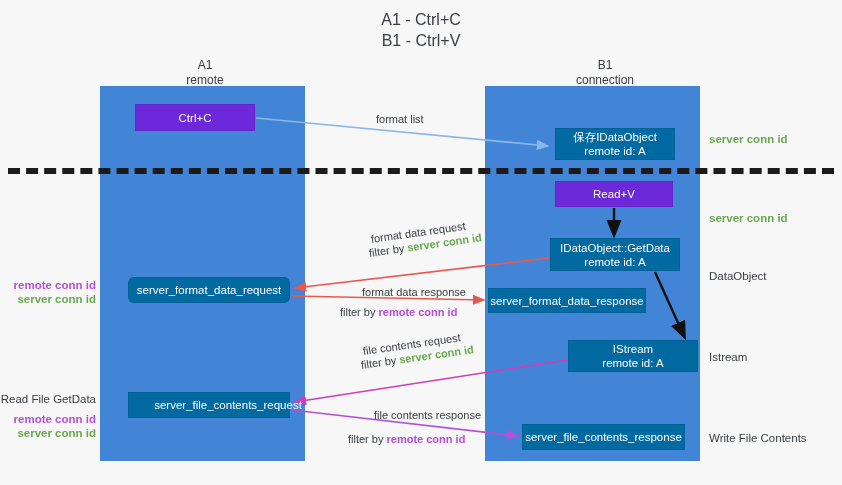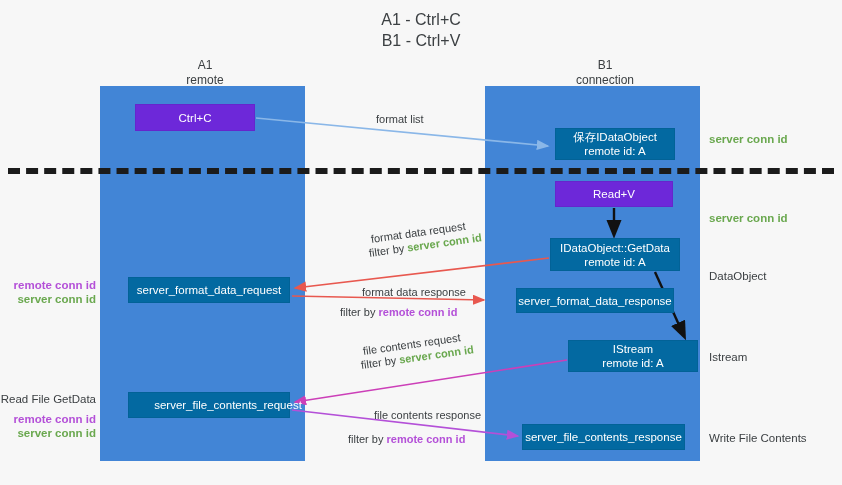--- a/index.html
+++ b/index.html
@@ -50,22 +50,22 @@
     border:1px solid rgba(0,0,0,0.06);
   }
   .node.green{background:#6d28d9;}
   .node.orange{background:#0369a1;}
 
   .n-ctrlc   {left:135px;top:104px;width:120px;height:27px;}
   .n-save    {left:555px;top:128px;width:120px;height:32px;}
   .n-ctrlv   {left:555px;top:181px;width:118px;height:26px;}
   .n-getdata {left:550px;top:238px;width:130px;height:33px;}
   .n-istream {left:568px;top:340px;width:130px;height:32px;}
-  .n-fmtreq  {left:128px;top:277px;width:162px;height:26px;}
-  .n-fmtresp {left:488px;top:288px;width:158px;height:25px;margin-left:28px;}
+  .n-fmtreq  {left:128px;top:277px;width:162px;height:26px;border-radius:6px;}
+  .n-fmtresp {left:488px;top:288px;width:158px;height:25px;}
   .n-filereq {left:128px;top:392px;width:162px;height:26px;padding-left:38px;}
   .n-fileresp{left:522px;top:424px;width:163px;height:26px;}
 
   
   .side{font-size:11.5px;line-height:14px;}
   .side.green-txt{color:#6aa84f;font-weight:bold;}
   .s-conn1{left:709px;top:132px;}
   .s-conn2{left:709px;top:211px;}
   .s-dataobject{left:709px;top:245px;color:#3c4043;margin-top:24px;}
   .s-istream{left:709px;top:350px;color:#3c4043;}

